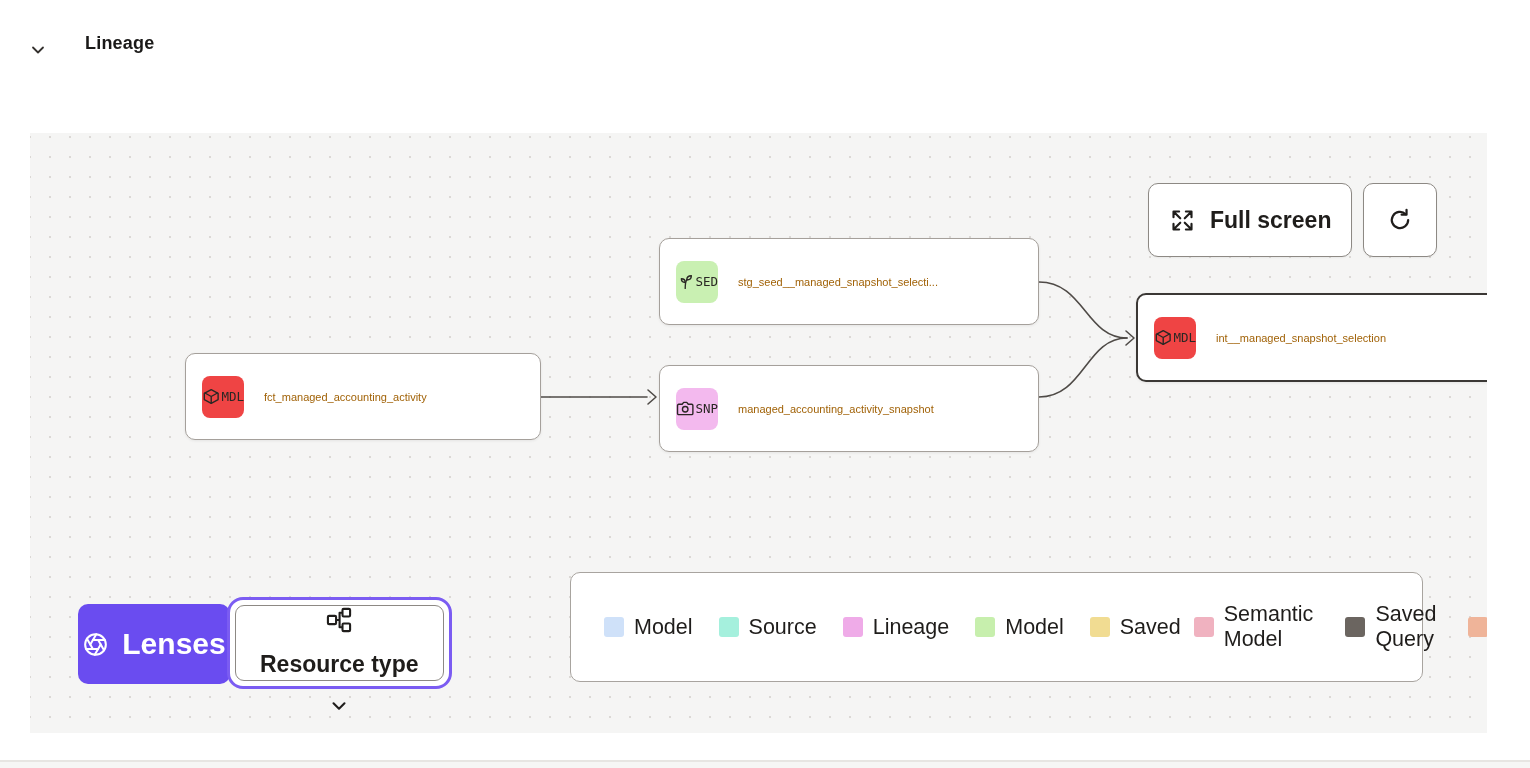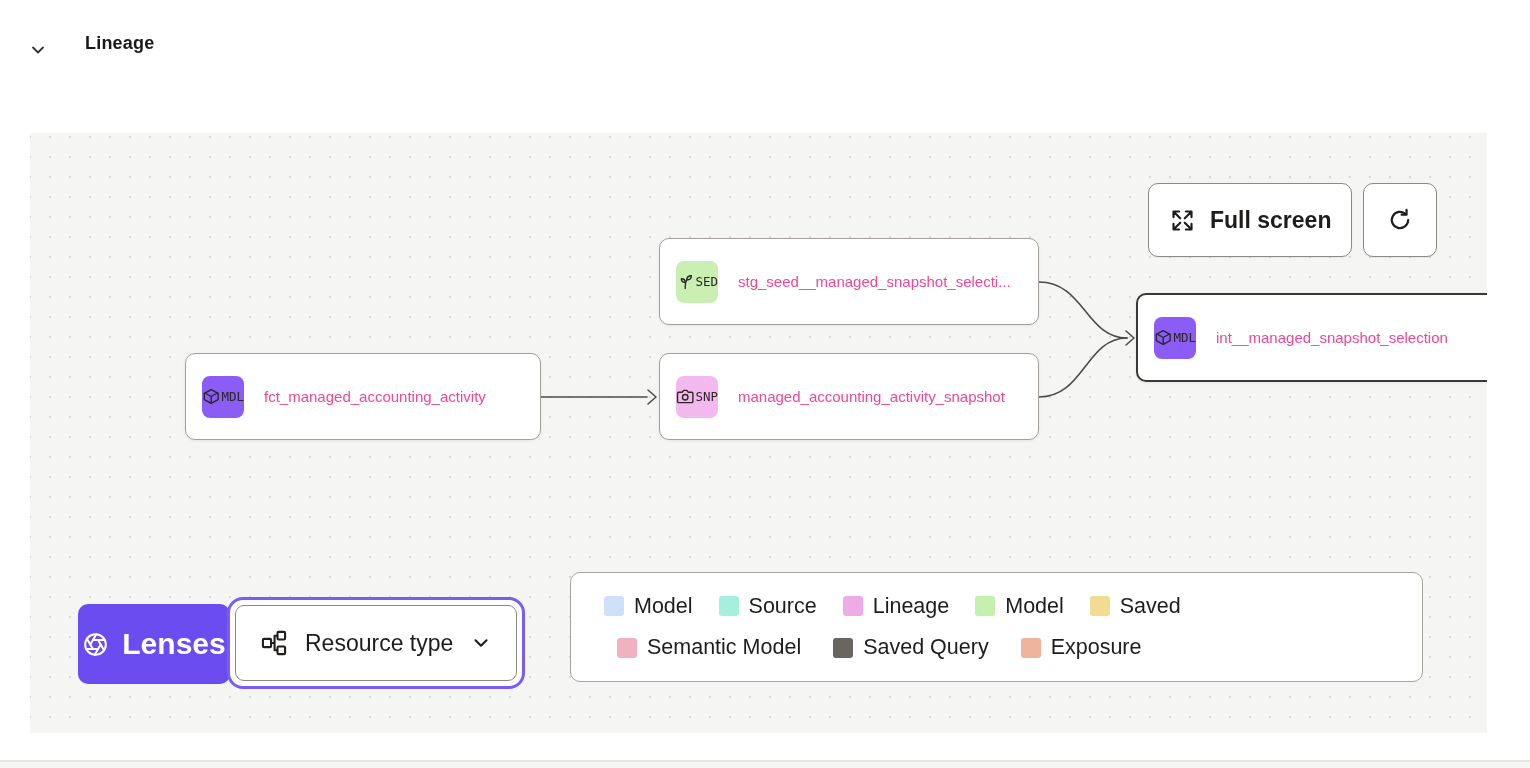--- a/index.html
+++ b/index.html
@@ -30,46 +30,46 @@
                     font-size:23px; font-weight:600; color:#1f1d1b;margin-left:40px; }
   .refresh-btn { position:absolute; left:1333px; top:50px; width:74px; height:74px; }
 
   
   .node { position:absolute; display:flex; align-items:center; gap:20px; padding:0 16px;
           background:#fff; border:1.3px solid #a5a09b; border-radius:10px;
           box-shadow:0 1px 3px rgba(0,0,0,.07); cursor:pointer; }
   .node--selected { border:2.5px solid #3b3835; }
   .node-fct { left:155px; top:220px; width:356px; height:87px; }
   .node-sed { left:629px; top:105px; width:380px; height:87px; }
-  .node-snp { left:629px; top:220px; width:380px; height:87px; }
+  .node-snp { left:629px; top:232px; width:380px; height:87px; }
   .node-int { left:1106px; top:160px; width:430px; height:89px; }
   .badge { width:42px; height:42px; border-radius:8px; flex:0 0 42px;
            display:flex; flex-direction:row; align-items:center; justify-content:center; gap:1px; }
-  .badge--model { background:#8b5cf6; }
+  .badge--model { background:#ef4444; }
   .badge--seed { background:#c9f0b2; }
   .badge--snapshot { background:#f3b9ee; }
   .badge-code { font-family:"DejaVu Sans Mono", monospace; font-size:12.5px; line-height:13px;
                 color:#2a2724; }
-  .node-label { font-size:15px; color:#ec4899; white-space:nowrap;text-align:right; }
+  .node-label { font-size:11px; color:#a16207; white-space:nowrap;text-align:right; }
 
   
   .lenses-btn { position:absolute; left:48px; top:471px; width:152px; height:80px;
                 background:#6a4cf0; border:none; border-radius:10px; color:#fff;
                 display:flex; align-items:center; justify-content:center; gap:13px;
                 font-size:30px; font-weight:600; cursor:pointer; }
   .rt-ring { position:absolute; left:197px; top:464px; background:#fff;
              border:3.5px solid #7b5cf2; border-radius:16px; padding:5px; }
   .rt-btn { height:76px; display:flex; align-items:center; gap:17px; padding:0 24px;
             background:#fff; border:1.5px solid #8d8984; border-radius:9px;
-            font-size:23px; font-weight:400; color:#1f1d1b; cursor:pointer; }
+            font-size:23px; font-weight:700; color:#1f1d1b; cursor:pointer;flex-direction:column; }
 
   
   .legend { position:absolute; left:540px; top:439px; width:853px; height:110px;
             background:#fff; border:1.5px solid #a8a49f; border-radius:10px;
-            display:flex; flex-direction:column; justify-content:space-evenly;
+            display:flex; flex-direction:row; justify-content:space-evenly;
             padding:4px 33px; }
   .legend-row { display:flex; align-items:center; gap:26px; }
   .legend-row + .legend-row { padding-left:13px;gap:32px; }
   .legend-item { display:flex; align-items:center; gap:10px; font-size:21.5px; color:#1f1d1b; }
   .legend-swatch { width:20px; height:20px; border-radius:3px; flex:0 0 20px; }
 
   
   .bottom-divider { position:absolute; left:0; top:760px; width:1530px; height:2px; background:#e7e5e2; }
   .bottom-strip { position:absolute; left:0; top:762px; width:1530px; height:6px; background:#f6f6f5; }
 

